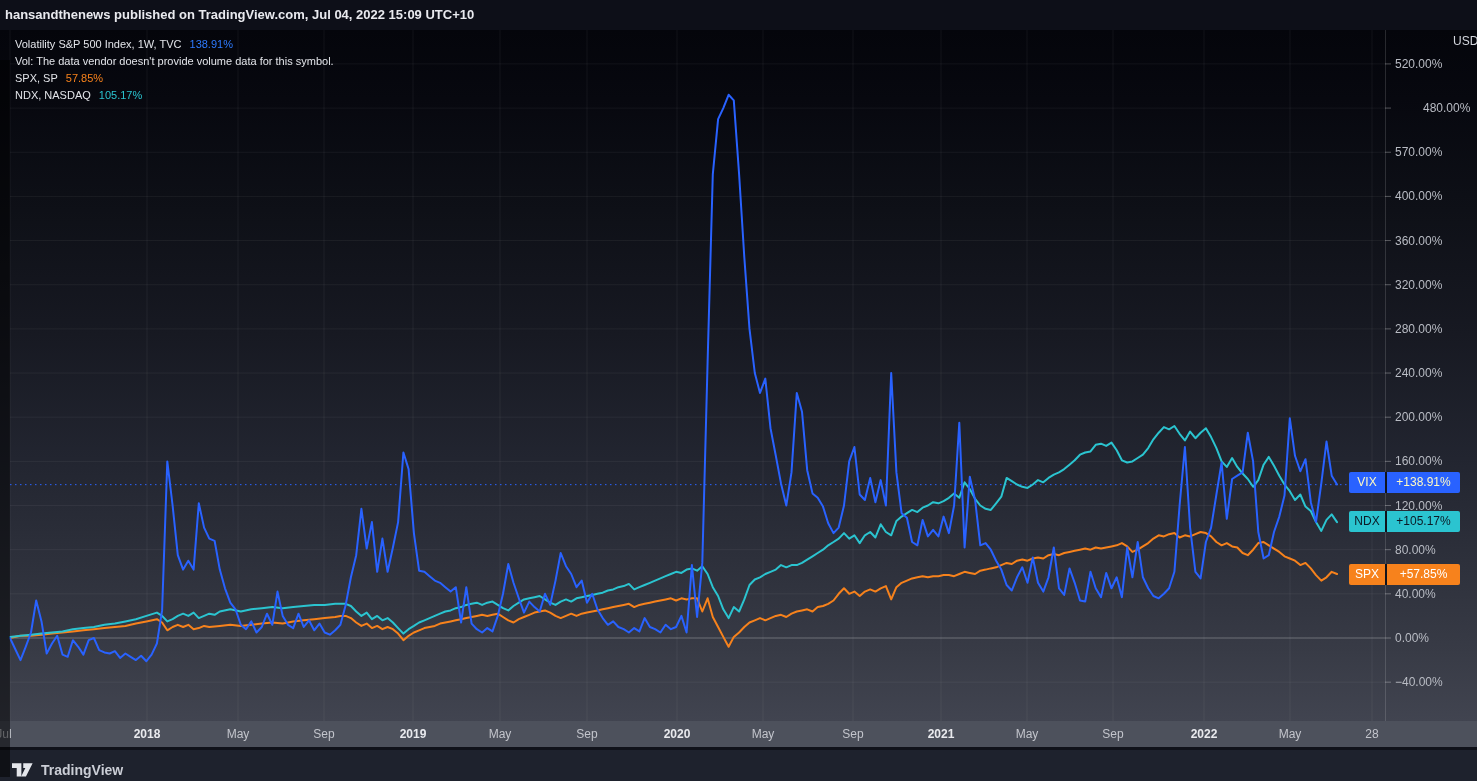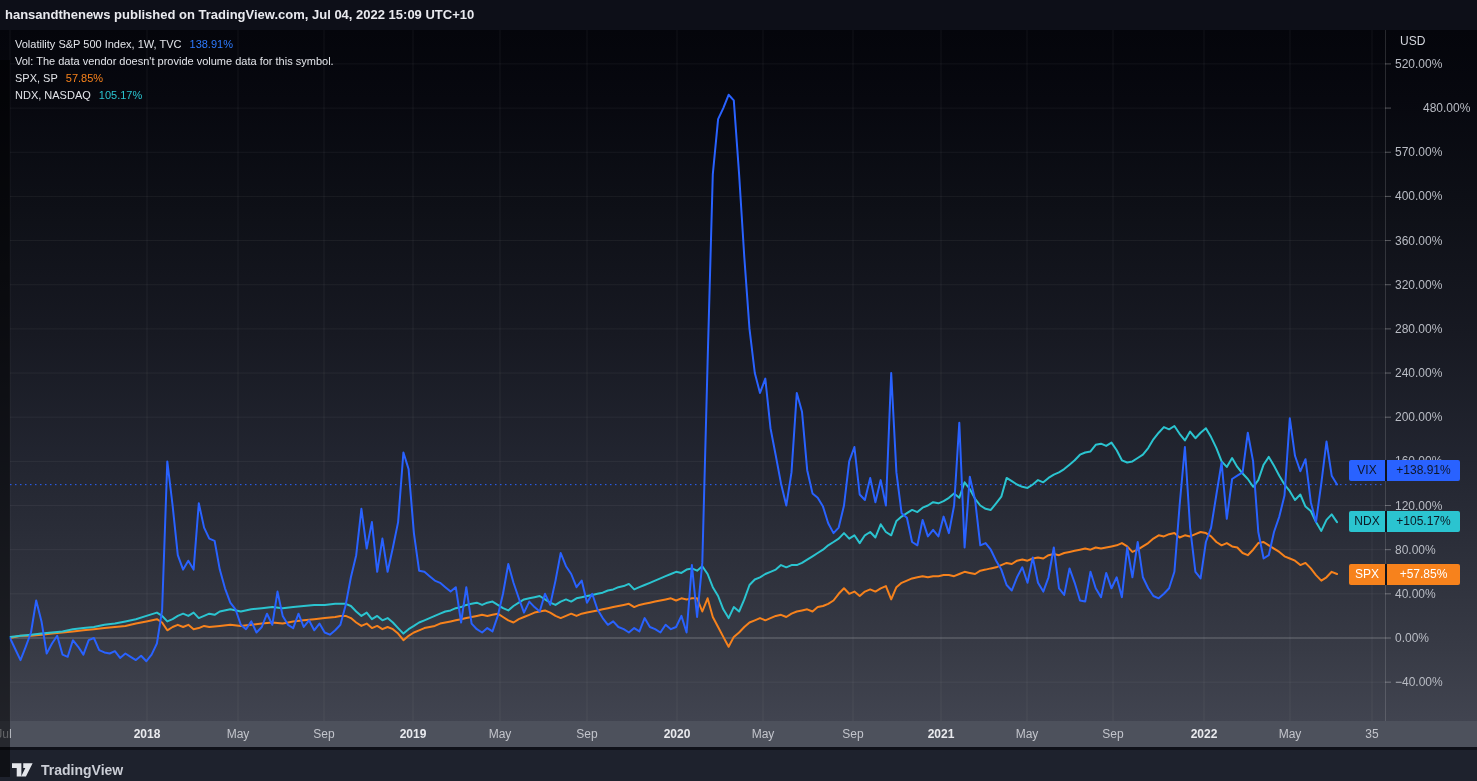--- a/index.html
+++ b/index.html
@@ -20,21 +20,21 @@
   }
   #plot { position:absolute; top:0; left:0; }
   .axis-divider { position:absolute; left:1385px; top:0; width:1px; height:691px;
     background:rgba(255,255,255,0.14); }
   .left-gutter { position:absolute; left:0; top:30px; width:10px; height:717px;
     background:rgba(0,0,0,0.5); z-index:5; }
   .legend { position:absolute; top:6px; left:15px; z-index:4; font-size:11px; color:#e2e4e9; }
   .legend-row { height:17px; line-height:17px; white-space:nowrap; }
   .legend-title { color:#e2e4e9; }
   .legend-value { margin-left:8px; font-weight:400; }
-  .currency-label { position:absolute; left:1400px; top:4px; font-size:12px;
+  .currency-label { position:absolute; left:1453px; top:4px; font-size:12px;
     color:#d3d6dd; z-index:4; }
   .y-tick-label { position:absolute; left:1395px; font-size:12px; line-height:14px;
     color:#b9bcc4; z-index:4; }
   .price-badge { position:absolute; left:1349px; width:111px; height:21px;
     display:flex; border-radius:2px; overflow:hidden; font-size:12px; z-index:6; }
   .badge-ticker { width:36px; text-align:center; line-height:21px; }
   .badge-sep { width:2px; background:#10131c; }
   .badge-value { flex:1; text-align:center; line-height:21px; }
   .xaxis {
     position:absolute; top:721px; left:0; width:1477px; height:26px;
@@ -136,21 +136,21 @@
         <div class="y-tick-label" style="top: 336.04px;">240.00%</div>
         <div class="y-tick-label" style="top: 380.2px;">200.00%</div>
         <div class="y-tick-label" style="top: 424.36px;">160.00%</div>
         <div class="y-tick-label" style="top: 468.52px;">120.00%</div>
         <div class="y-tick-label" style="top: 512.68px;">80.00%</div>
         <div class="y-tick-label" style="top: 556.84px;">40.00%</div>
         <div class="y-tick-label" style="top: 601px;">0.00%</div>
         <div class="y-tick-label" style="top: 645.16px;">−40.00%</div>
       </div>
     <div id="badges">
-        <div class="price-badge" style="background: rgb(41, 98, 255); color: #0f172a; top: 430px;">
+        <div class="price-badge" style="background: rgb(41, 98, 255); color: #fef9c3; top: 442px;">
           <span class="badge-ticker">VIX</span>
           <span class="badge-sep"></span>
           <span class="badge-value">+138.91%</span>
         </div>
         <div class="price-badge" style="background: rgb(43, 196, 208); color: rgb(12, 26, 38); top: 481.392px;">
           <span class="badge-ticker">NDX</span>
           <span class="badge-sep"></span>
           <span class="badge-value">+105.17%</span>
         </div>
         <div class="price-badge" style="background: rgb(247, 130, 28); color: rgb(255, 255, 255); top: 533.634px;">
@@ -170,21 +170,21 @@
       <div class="x-tick-label month" style="left: 500px;">May</div>
       <div class="x-tick-label month" style="left: 587px;">Sep</div>
       <div class="x-tick-label year" style="left: 677px;">2020</div>
       <div class="x-tick-label month" style="left: 763px;">May</div>
       <div class="x-tick-label month" style="left: 853px;">Sep</div>
       <div class="x-tick-label year" style="left: 941px;">2021</div>
       <div class="x-tick-label month" style="left: 1027px;">May</div>
       <div class="x-tick-label month" style="left: 1113px;">Sep</div>
       <div class="x-tick-label year" style="left: 1204px;">2022</div>
       <div class="x-tick-label month" style="left: 1290px;">May</div>
-      <div class="x-tick-label month" style="left: 1372px;">35</div>
+      <div class="x-tick-label month" style="left: 1372px;">28</div>
     </div>
   <div class="footer-sep"></div>
 
   <div class="footer">
     <span class="tv-logo">
       <svg width="21" height="14" viewBox="0 0 28 18">
         <path d="M0 0 H12.5 V17.5 H6.3 V6.3 H0 Z" fill="#e4e6eb"></path>
         <path d="M15 0 H27.5 L18.6 17.5 H12.2 L17.8 6.3 H15 Z" fill="#e4e6eb"></path>
       </svg>
     </span>

